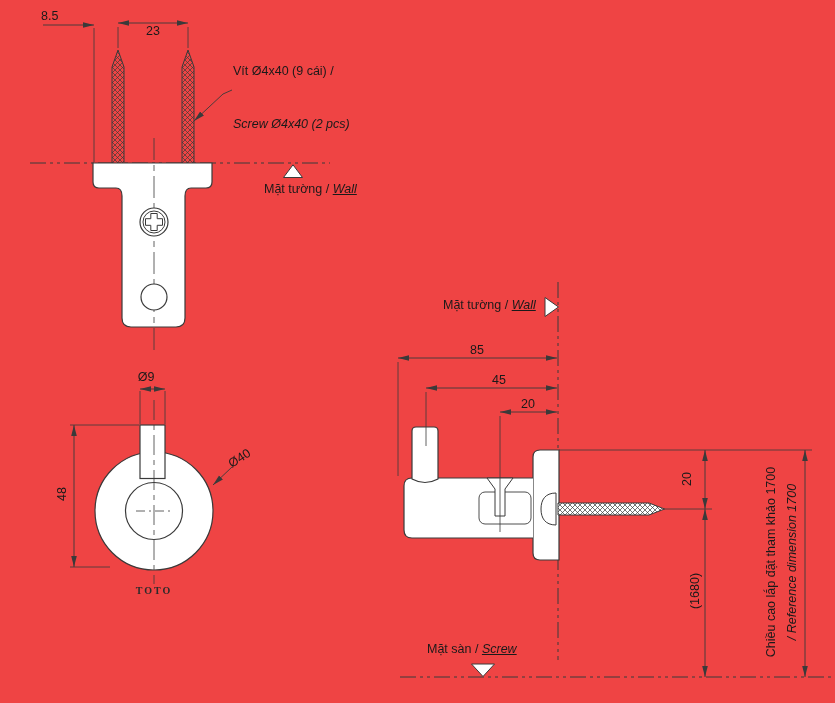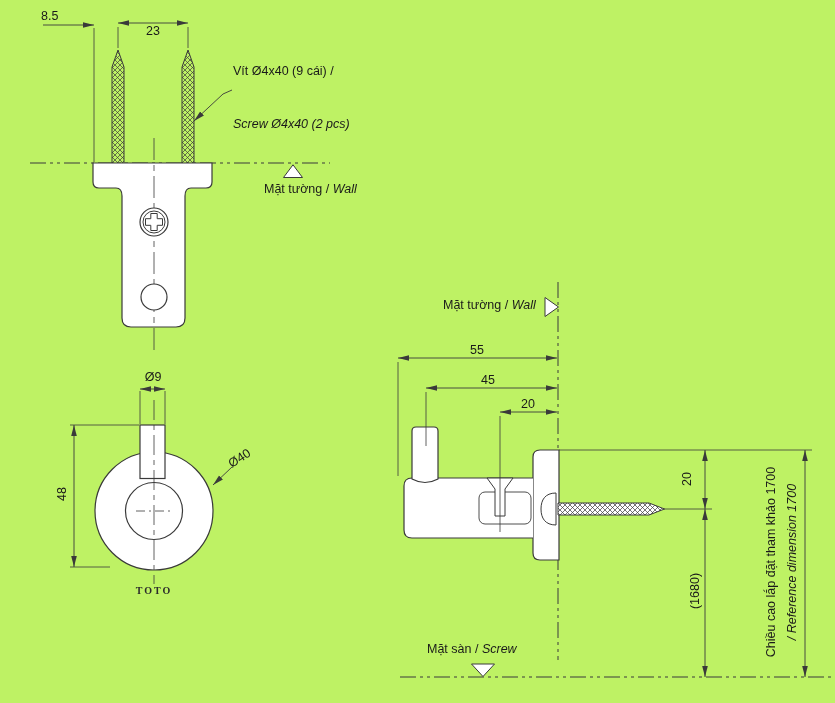--- a/index.html
+++ b/index.html
@@ -1,20 +1,20 @@
 <!DOCTYPE html>
 <html><head>
 <meta charset="utf-8">
 <style>
   html,body{margin:0;padding:0;background:#fff;}
-  #sheet{position:relative;width:835px;height:703px;background:#bef264;overflow:hidden;
+  #sheet{position:relative;width:835px;height:703px;background:#ef4444;overflow:hidden;
          font-family:"Liberation Sans", sans-serif;color:#111;}
   #sheet svg{position:absolute;left:0;top:0;}
   .lbl{position:absolute;font-size:12.5px;line-height:1.25;white-space:nowrap;color:#1a1a1a;}
-  .lbl .it{font-style:italic;}
+  .lbl .it{font-style:italic;text-decoration:underline;}
   .ctr{transform:translate(-50%,0);}
   .rot90{transform:translate(-50%,-50%) rotate(-90deg);}
   .rot33{transform:translate(-50%,-50%) rotate(-33deg);}
   .it{font-style:italic;}
   .brand{font-family:"Liberation Serif", serif;font-weight:700;font-size:10px;
          letter-spacing:2px;color:#2b2b2b;transform:translate(-50%,-50%);margin-top:42px;}
 </style>
 </head>
 <body>
 
@@ -117,31 +117,31 @@
 
   <div class="lbl" style="left:41px;top:9px;">8.5</div>
   <div class="lbl ctr" style="left:153px;top:8px;margin-top:16px;">23</div>
   <div class="lbl" style="left:233px;top:64px;">Vít Ø4x40 (9 cái) /</div>
   <div class="lbl it" style="left:233px;top:89px;margin-top:28px;">Screw Ø4x40 (2 pcs)</div>
   <div class="lbl" style="left:264px;top:182px;">
     <span>Mặt tường /</span>
     <span class="it">Wall</span>
   </div>
 
-  <div class="lbl ctr" style="left:153px;top:370px;">Ø9</div>
+  <div class="lbl ctr" style="left:146px;top:370px;">Ø9</div>
   <div class="lbl rot33" style="left:240px;top:459px;">Ø40</div>
   <div class="lbl rot90" style="left:63px;top:494px;">48</div>
   <div class="lbl brand" style="left:154px;top:549px;">TOTO</div>
 
   <div class="lbl" style="left:443px;top:298px;">
     <span>Mặt tường /</span>
     <span class="it">Wall</span>
   </div>
-  <div class="lbl ctr" style="left:477px;top:343px;">55</div>
-  <div class="lbl ctr" style="left:488px;top:373px;">45</div>
+  <div class="lbl ctr" style="left:477px;top:343px;">85</div>
+  <div class="lbl ctr" style="left:499px;top:373px;">45</div>
   <div class="lbl ctr" style="left:528px;top:397px;">20</div>
   <div class="lbl rot90" style="left:688px;top:479px;">20</div>
   <div class="lbl rot90" style="left:696px;top:591px;">(1680)</div>
   <div class="lbl rot90" style="left:772px;top:562px;">Chiều cao lắp đặt tham khảo 1700</div>
   <div class="lbl rot90 it" style="left:793px;top:562px;">/ Reference dimension 1700</div>
   <div class="lbl" style="left:427px;top:642px;">
     <span>Mặt sàn /</span>
     <span class="it">Screw</span>
   </div>
 

